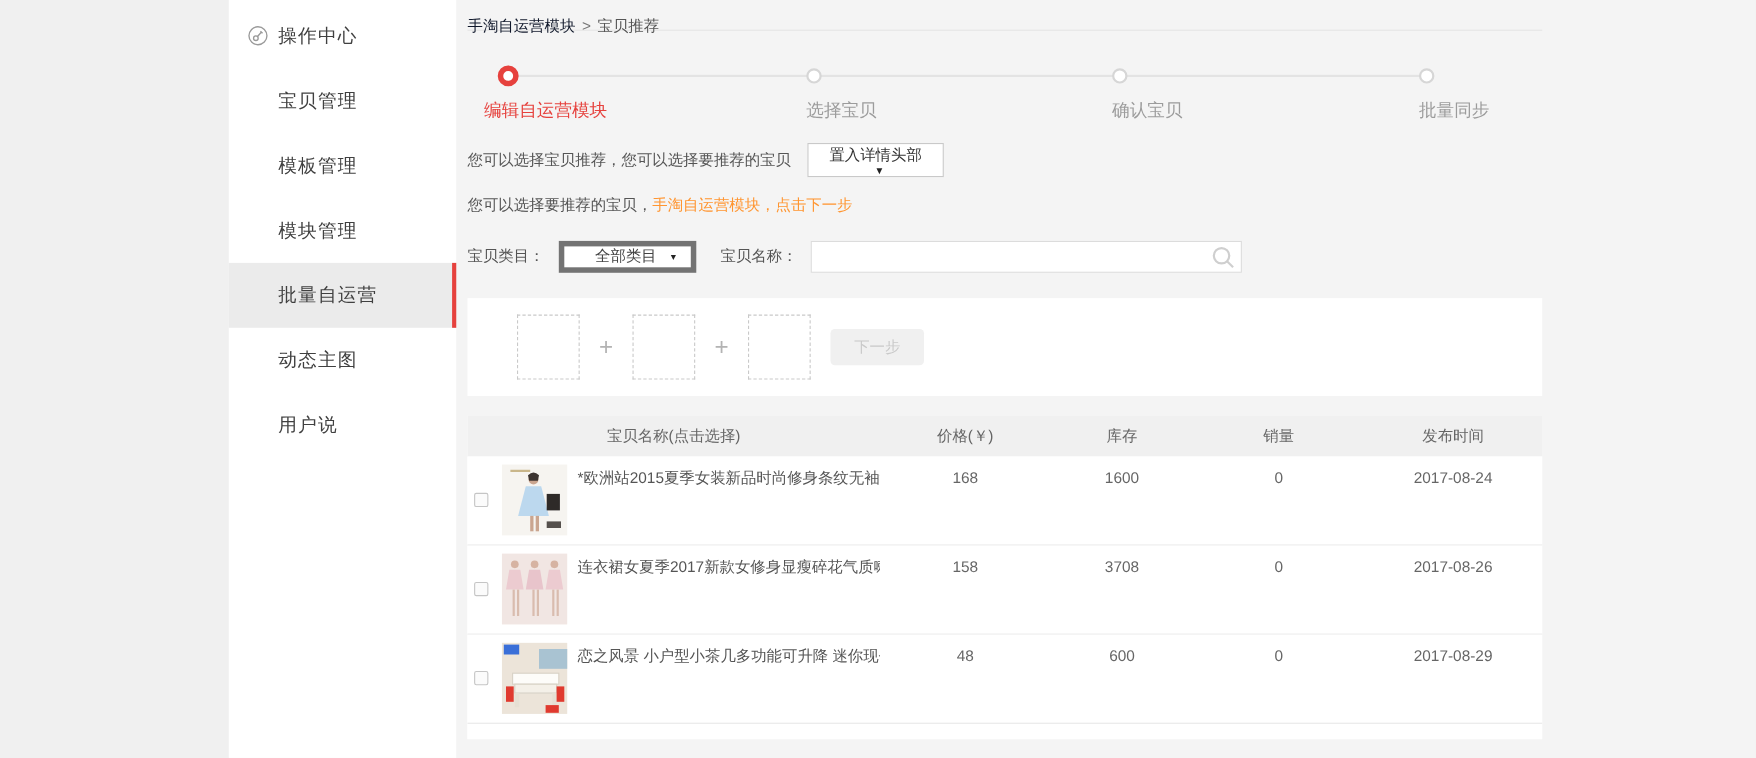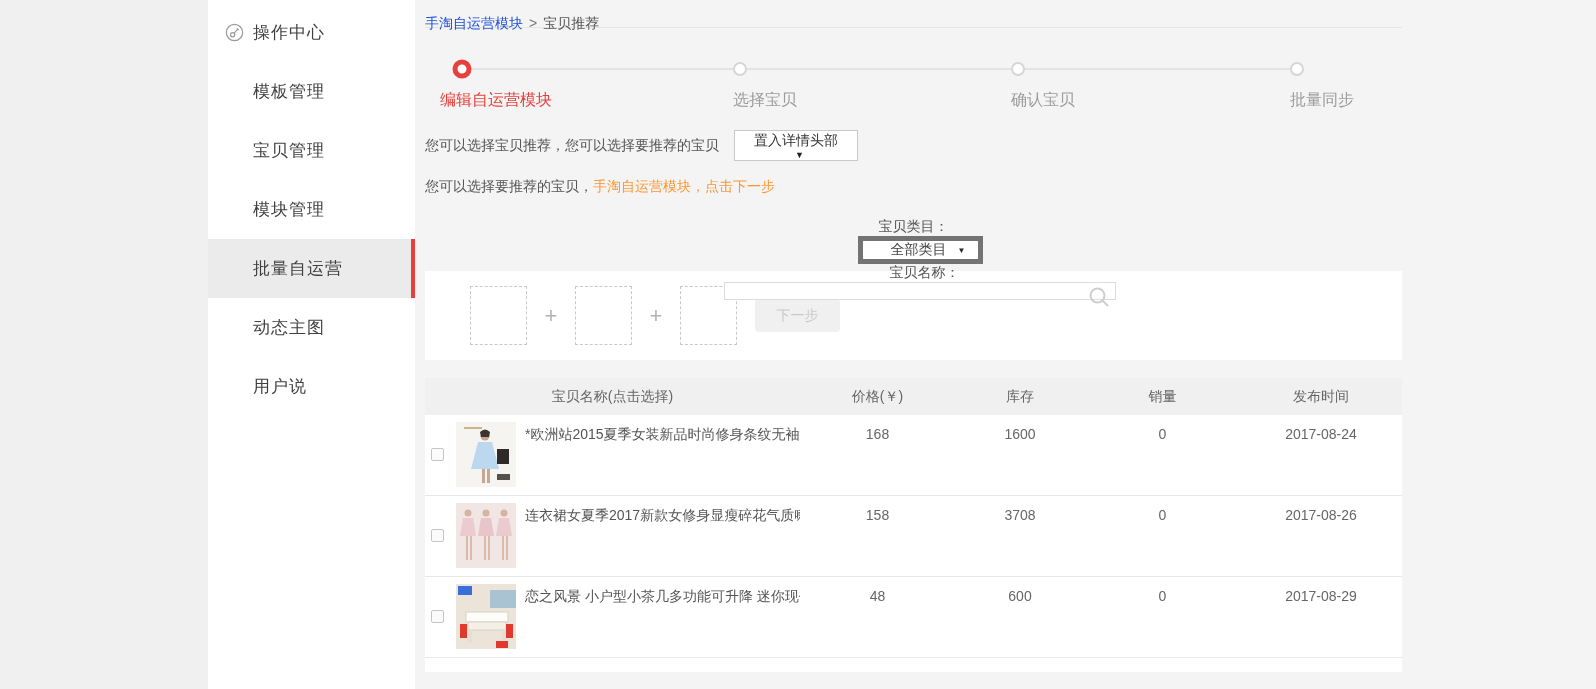--- a/index.html
+++ b/index.html
@@ -17,21 +17,21 @@
   .side-item.first .label { padding-left:0; }
   .side-item.first { padding-left:17px; }
   .side-icon { width:19px; height:19px; margin-right:9px; display:inline-flex; }
   .side-item.selected { background:#ebebeb; border-right:4px solid #e6413d; }
 
   
   .main { position:absolute; left:415px; top:0; width:1181px; height:689px; background:#f4f4f4; }
   .content { width:977px; margin-left:10px; }
 
   .breadcrumb { padding-top:15px; height:27px; font-size:14px; color:#555; }
-  .breadcrumb a { color:#1d4ed8; text-decoration:none; cursor:pointer; }
+  .breadcrumb a { color:#0f172a; text-decoration:none; cursor:pointer; }
   .breadcrumb .sep { margin:0 6px; color:#777; }
   .hr { border-bottom:1px solid #e5e5e5; }
 
   
   .stepper { position:relative; height:92px; }
   .track { position:absolute; left:37px; width:835px; top:40px; height:2px; background:#e3e3e3; }
   .dot { position:absolute; top:41px; border-radius:50%; background:#fff; transform:translate(-50%,-50%); }
   .dot.inactive { width:14px; height:14px; border:2px solid #d6d6d6; }
   .dot.active { width:19px; height:19px; border:5px solid #e6413d; }
   .step-label { position:absolute; top:62px; transform:translateX(-50%); font-size:16px; color:#9c9c9c; white-space:nowrap; }
@@ -39,21 +39,21 @@
 
   
   .inst-row1 { margin-top:10px; height:31px; display:flex; align-items:center; color:#555; }
   .placement-select { margin-left:15px; width:124px; height:31px; border:1px solid #c9c9c9; background:#fff;
     display:flex; align-items:center; justify-content:center; color:#333; cursor:pointer;flex-direction:column; }
   .placement-select .caret { font-size:9px; margin-left:7px; color:#222; }
   .inst-row2 { margin-top:17px; height:20px; color:#555; }
   .orange { color:#ff9530; }
 
   
-  .filter-row { margin-top:20px; height:30px; display:flex; align-items:center; color:#555;flex-direction:column; }
+  .filter-row { margin-top:20px; height:30px; display:flex; align-items:center; color:#555; }
   .cat-select { margin-left:13px; width:125px; height:29px; border:5px solid #737373; background:#fff;
     display:flex; align-items:center; padding:0 12px 0 28px; justify-content:space-between; color:#444; cursor:pointer; }
   .cat-select .caret { font-size:8px; color:#222; }
   .flabel2 { margin-left:22px; }
   .search-box { position:relative; margin-left:12px; width:392px; height:29px; }
   .search-box input { width:100%; height:100%; border:1px solid #dcdcdc; background:#fff; padding:0 34px 0 10px;
     font-size:14px; color:#555; outline:none; font-family:inherit; }
   .mag { position:absolute; right:6px; top:4px; width:22px; height:22px; cursor:pointer; }
 
   
@@ -92,24 +92,24 @@
       <span class="side-icon">
         <svg viewBox="0 0 20 20" width="19" height="19">
           <circle cx="10" cy="10" r="8.6" fill="none" stroke="#9a9a9a" stroke-width="1.3"></circle>
           <circle cx="8" cy="12.3" r="2.2" fill="none" stroke="#9a9a9a" stroke-width="1.3"></circle>
           <path d="M9.6 10.7 L13.6 6.2 M12.4 5.6 L14.4 7.6" fill="none" stroke="#9a9a9a" stroke-width="1.3"></path>
         </svg>
       </span>
       <span class="label">操作中心</span>
     </div>
     <div class="side-item">
+      <span class="label">宝贝管理</span>
+    </div>
+    <div class="side-item">
       <span class="label">模板管理</span>
-    </div>
-    <div class="side-item">
-      <span class="label">宝贝管理</span>
     </div>
     <div class="side-item">
       <span class="label">模块管理</span>
     </div>
     <div class="side-item selected">
       <span class="label">批量自运营</span>
     </div>
     <div class="side-item">
       <span class="label">动态主图</span>
     </div>

